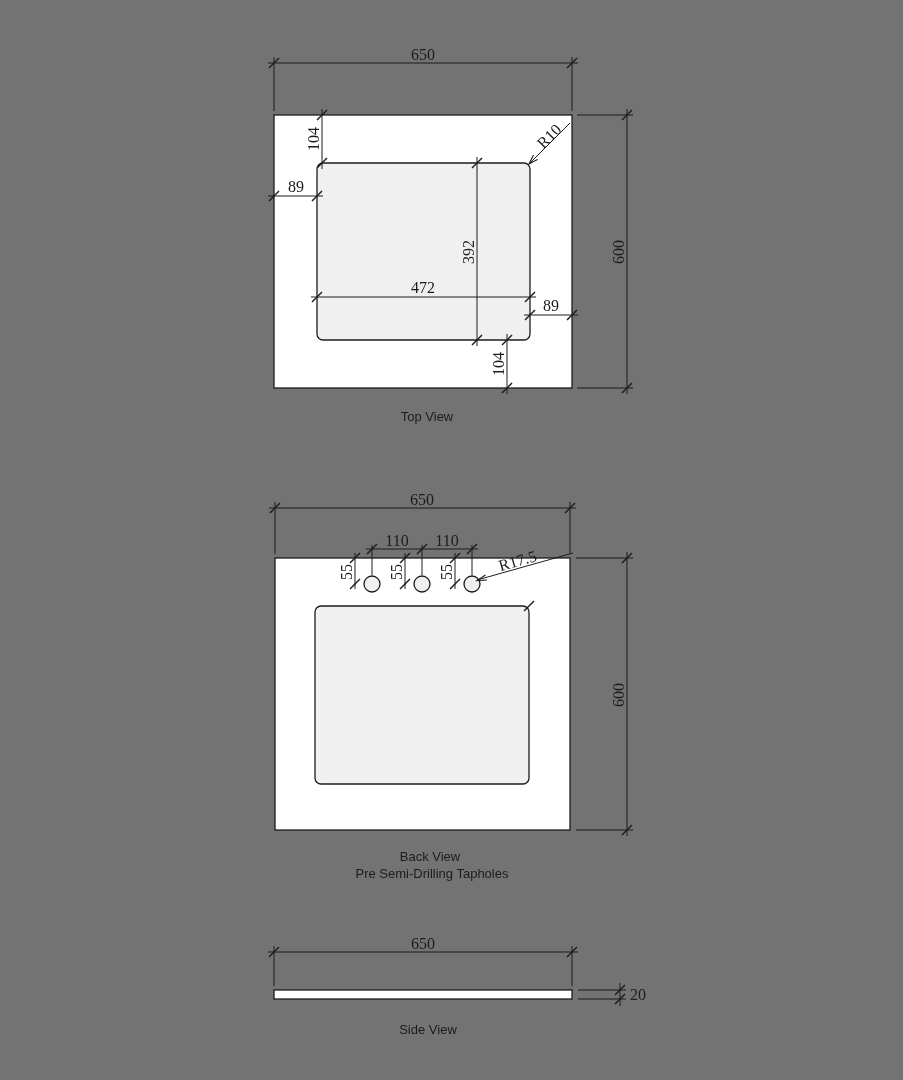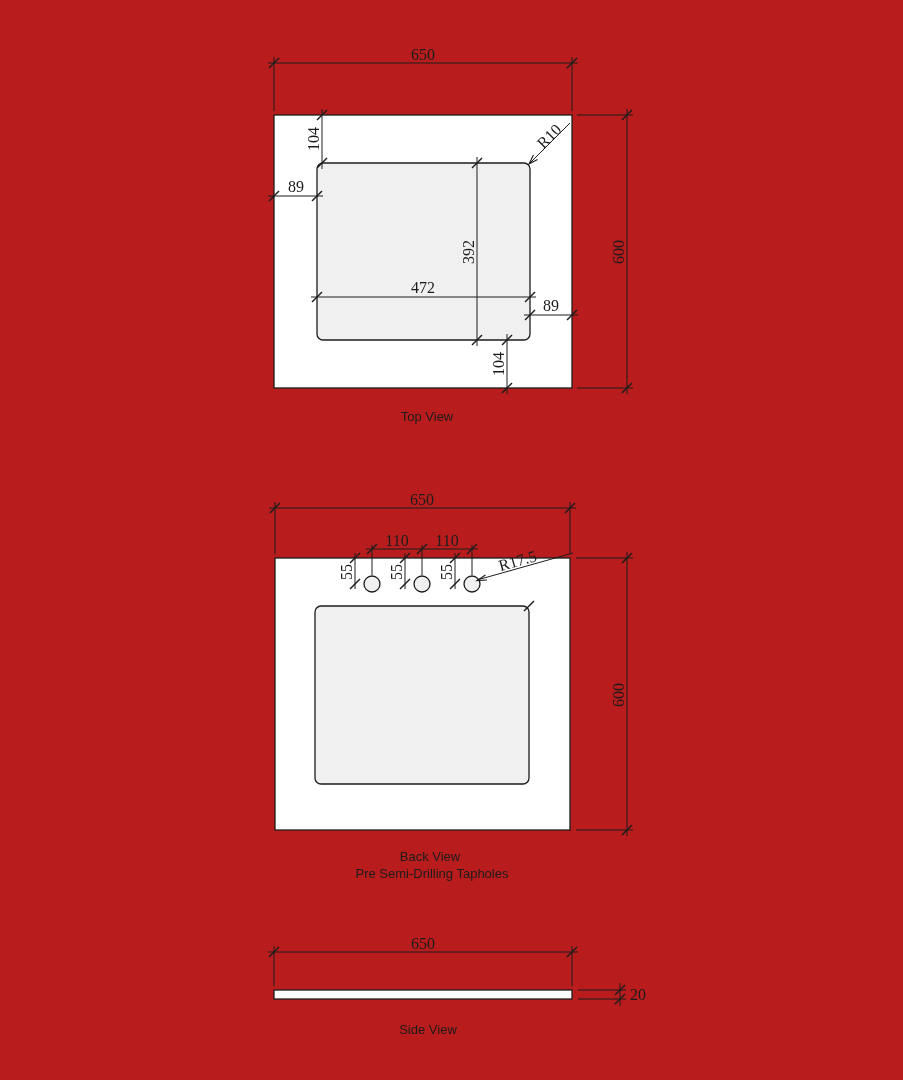--- a/index.html
+++ b/index.html
@@ -1,16 +1,16 @@
 <!DOCTYPE html>
 <html><head>
 <meta charset="utf-8">
 <style>
   html,body{margin:0;padding:0;background:#ffffff;}
-  .canvas{position:relative;width:903px;height:1080px;background:#b91c1c;overflow:hidden;}
+  .canvas{position:relative;width:903px;height:1080px;background:#737373;overflow:hidden;}
   svg{display:block;}
   .obj{stroke:#1c1c1c;stroke-width:1.3;fill:#ffffff;}
   .cut{stroke:#1c1c1c;stroke-width:1.3;fill:#f0f0f0;}
   .hole{stroke:#1c1c1c;stroke-width:1.3;fill:#f0f0f0;}
   .dim{stroke:#1c1c1c;stroke-width:1;fill:none;}
   .tickln{stroke:#1c1c1c;stroke-width:1.4;fill:none;}
   .arrow{stroke:#1c1c1c;stroke-width:1.1;fill:none;}
   .dimtxt{font-family:"Liberation Serif","DejaVu Serif",serif;font-size:16px;fill:#1c1c1c;text-anchor:middle;}
   .dimtxt-start{font-family:"Liberation Serif","DejaVu Serif",serif;font-size:16px;fill:#1c1c1c;text-anchor:start;}
   .lbl{font-family:"Liberation Sans","DejaVu Sans",sans-serif;font-size:13px;fill:#1c1c1c;text-anchor:middle;}

